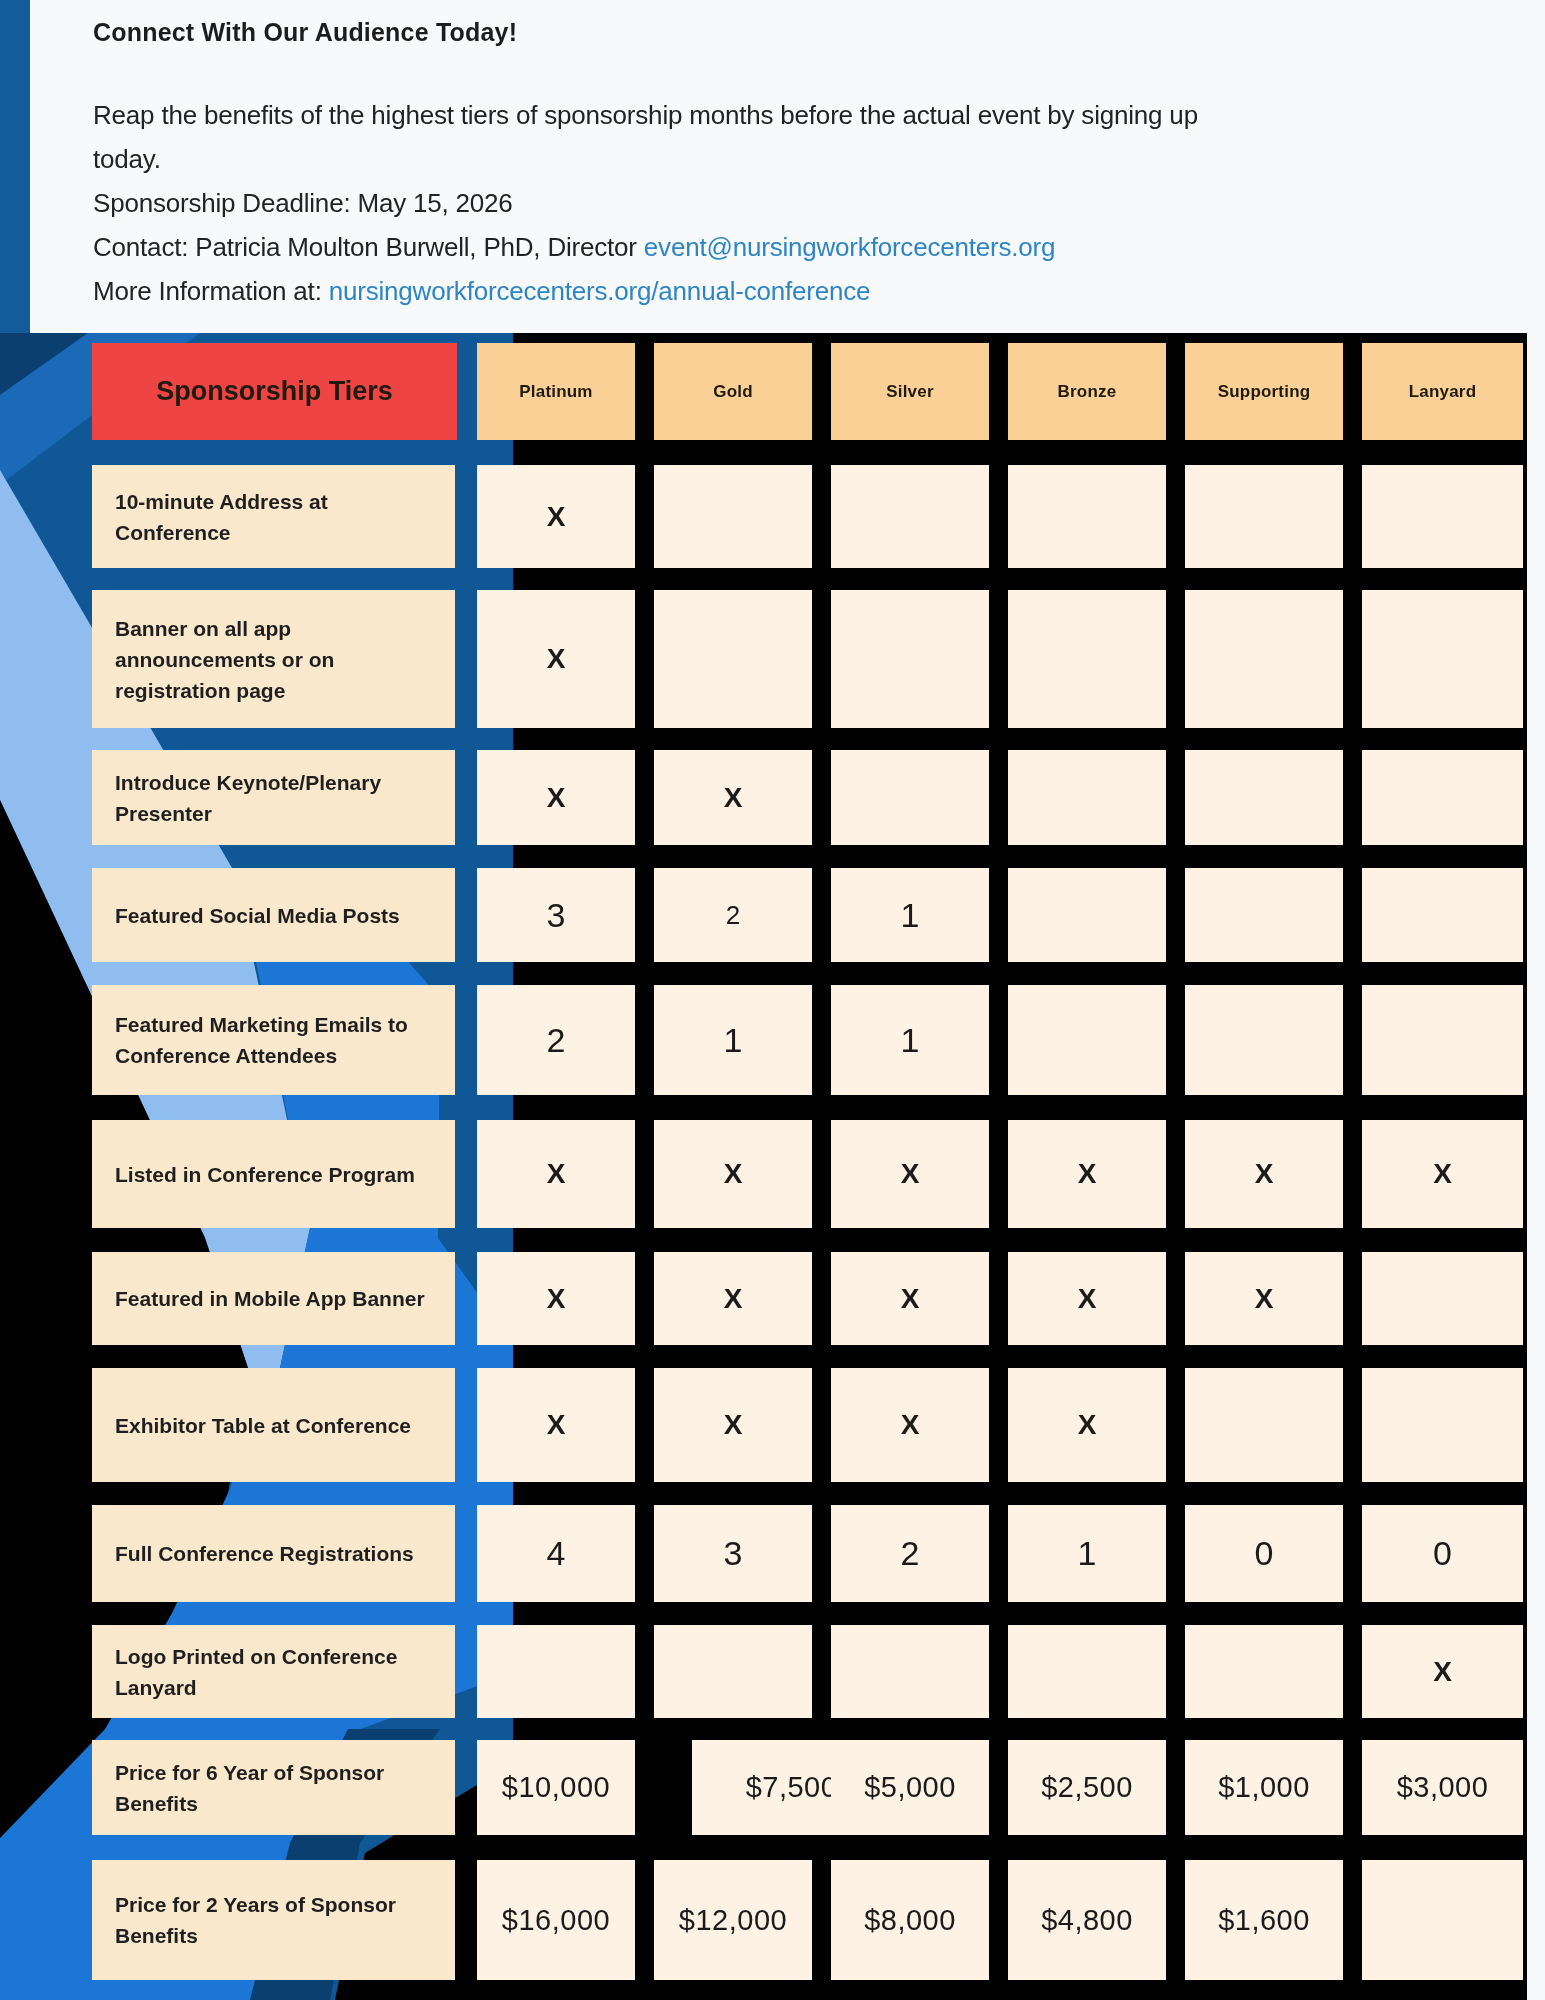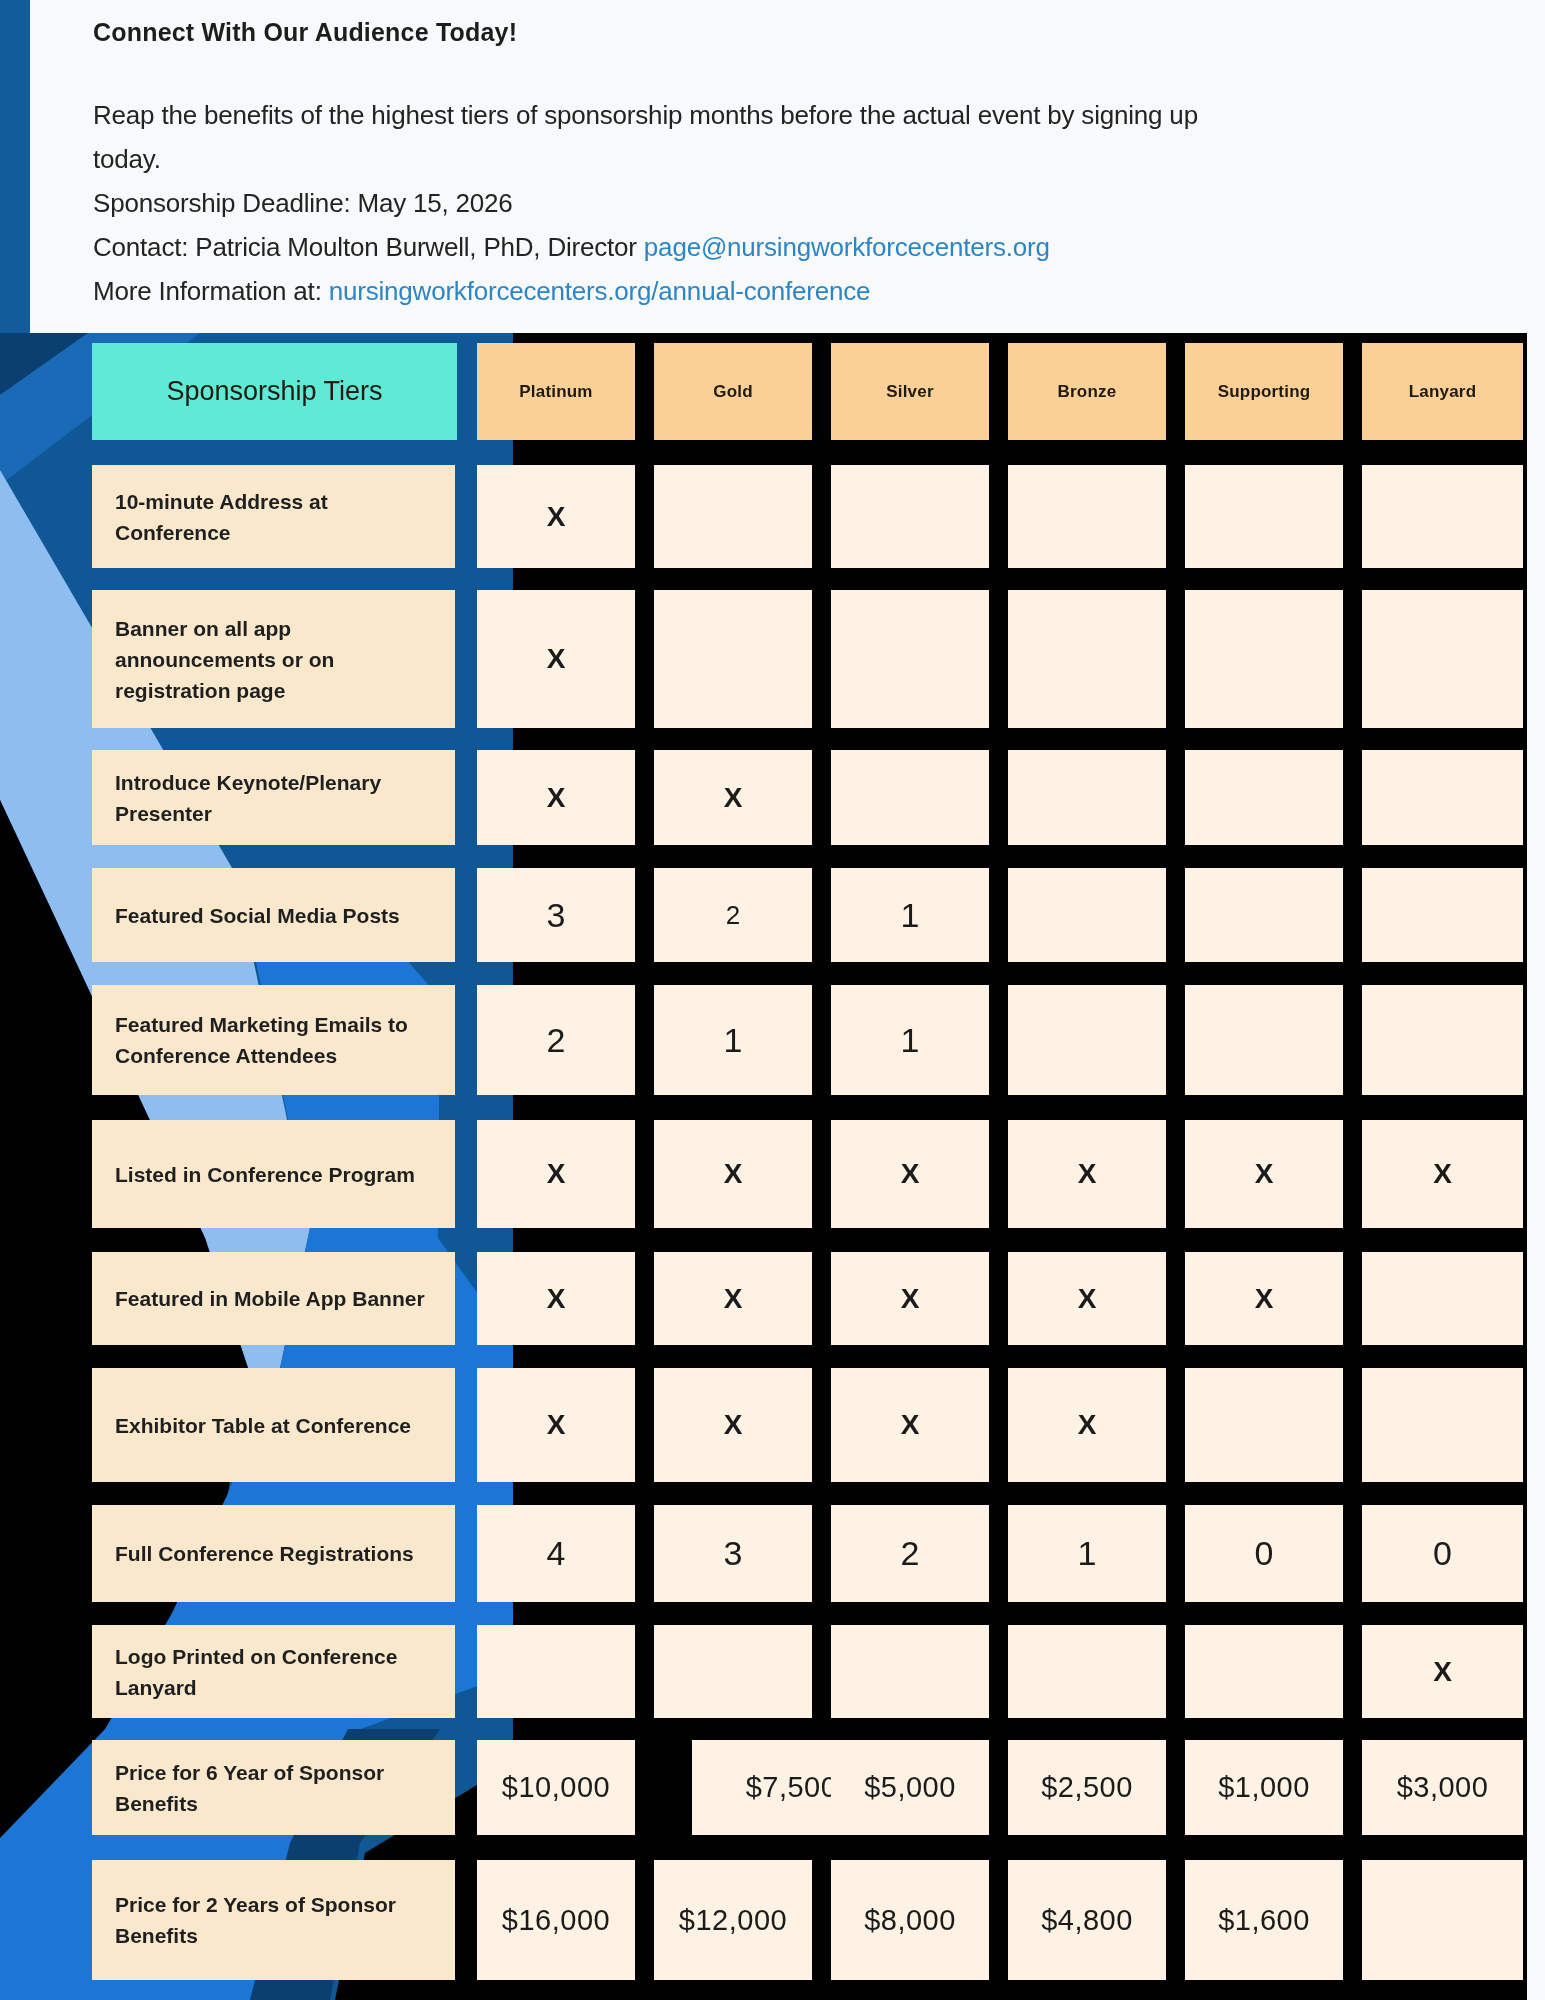--- a/index.html
+++ b/index.html
@@ -16,40 +16,40 @@
   .intro-body{font-size:26px;line-height:44px;letter-spacing:-.2px;color:#232323;}
   .intro-body .blk{display:block;}
   .para{width:1125px;}
   a.link{color:#2d86c3;text-decoration:none;}
   
   .table-region{position:absolute;left:0;top:333px;width:1545px;height:1667px;}
   .black-panel{position:absolute;left:0;top:0;width:1527px;height:1667px;background:#010101;}
   .deco{position:absolute;left:0;top:0;width:513px;height:1667px;}
   
   .cell{position:absolute;display:flex;align-items:center;box-sizing:border-box;}
-  .corner-cell{background:#5eead4;justify-content:center;font-size:27px;font-weight:400;color:#201a10;}
+  .corner-cell{background:#ef4444;justify-content:center;font-size:27px;font-weight:700;color:#201a10;}
   .tier-head{background:#fad096;justify-content:center;font-size:17px;font-weight:700;color:#201a10;letter-spacing:.2px;}
   .label-cell{background:#fae8cd;padding:6px 25px 6px 23px;font-size:21px;font-weight:700;line-height:31px;color:#1f1f1f;}
   .data-cell{background:#fdf2e3;justify-content:center;color:#1b1b1b;}
   .val-x{font-size:28px;font-weight:700;}
   .val-num{font-size:34px;font-weight:400;}
   .val-num.sm{font-size:26px;}
   .val-price{font-size:29px;font-weight:400;letter-spacing:.5px;}
 </style>
 </head>
 <body>
 
 <div class="top-bar"></div>
 
 <div class="intro">
   <div class="intro-title">Connect With Our Audience Today!</div>
   <div class="intro-body">
     <span class="blk para">Reap the benefits of the highest tiers of sponsorship months before the actual event by signing up today.</span>
     <span class="blk">Sponsorship Deadline: May 15, 2026</span>
-    <span class="blk"><span>Contact: Patricia Moulton Burwell, PhD, Director </span><a class="link" href="#">page@nursingworkforcecenters.org</a></span>
+    <span class="blk"><span>Contact: Patricia Moulton Burwell, PhD, Director </span><a class="link" href="#">event@nursingworkforcecenters.org</a></span>
     <span class="blk"><span>More Information at: </span><a class="link" href="#">nursingworkforcecenters.org/annual-conference</a></span>
   </div>
 </div>
 
 <div class="table-region">
   <div class="black-panel"></div>
 
   <svg class="deco" viewBox="0 0 513 1667" preserveAspectRatio="none">
     <rect x="0" y="0" width="513" height="1667" fill="#0f5795"></rect>
     <polygon points="0,0 88,0 0,62" fill="#0a3f70"></polygon>

